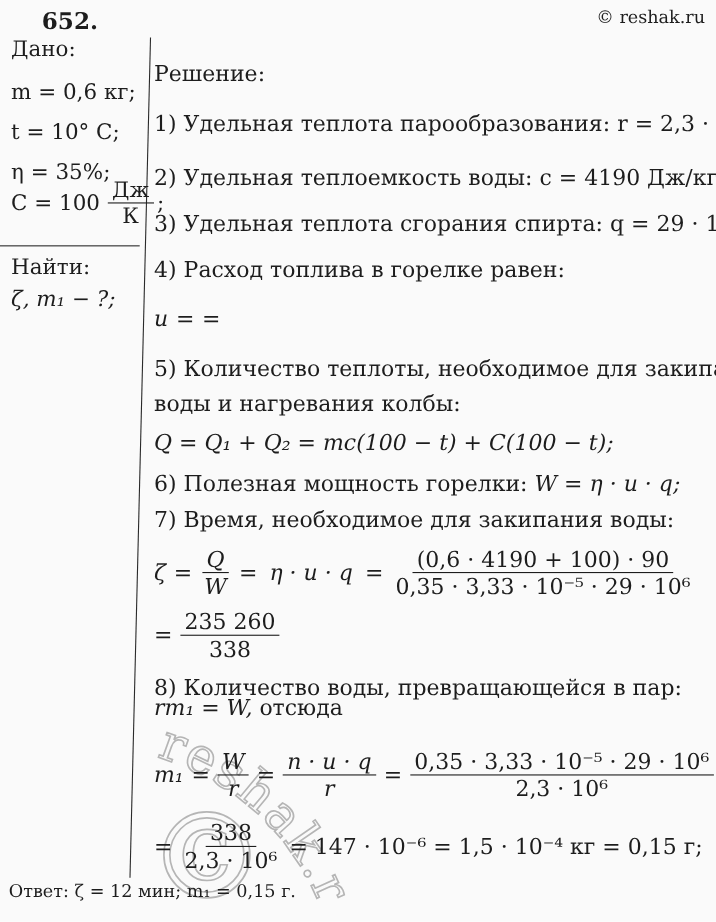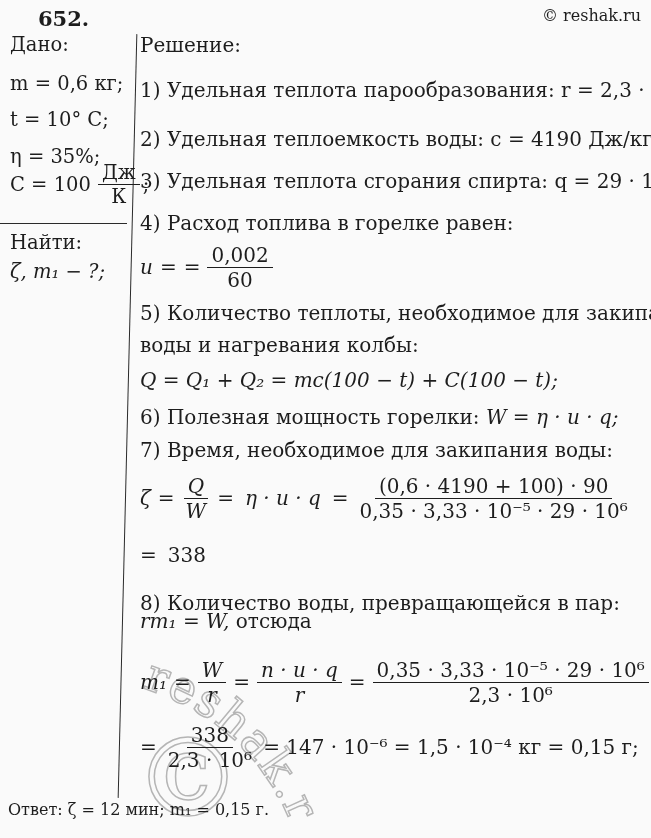--- a/index.html
+++ b/index.html
@@ -9,21 +9,21 @@
     font-family:"DejaVu Serif","DejaVu Sans","Liberation Serif",serif;
     color:#1d1d1d;
   }
   .abs{position:absolute; white-space:nowrap;}
   .hdr-num{left:18px; top:6px; font-size:21px; font-weight:bold;margin-left:20px;}
   .copyright{right:10px; top:6px; font-size:16px;}
   .vrule{left:127px; top:34px; height:764px; width:0;
          border-left:1.6px solid #2a2a2a; transform:rotate(1.4deg);}
   .hrule{left:0; top:223px; width:127px; height:0; border-top:1.6px solid #2a2a2a;}
   .g{position:absolute; left:10px; font-size:19.5px; white-space:nowrap;}
-  .s{position:absolute; left:140px; font-size:20px; line-height:26px; white-space:nowrap;}
+  .s{position:absolute; left:140px; font-size:20px; line-height:26px; white-space:nowrap;margin-top:22px;}
   .fline{display:flex; align-items:center; gap:7px;}
   .frac{display:inline-flex; flex-direction:column; align-items:center;
         vertical-align:middle; line-height:1.2; text-align:center;}
   .frac .num{display:block; border-bottom:1.6px solid #1d1d1d; padding:0 4px;}
   .frac .den{display:block; padding:0 4px;}
   .it{font-style:italic;}
   .answer{left:8px; top:800px; font-size:16px;}
   .wm{position:absolute; left:128px; top:646px; pointer-events:none;}
   .wm text{fill:none; stroke:#b5b5b5; stroke-width:1.5;
            font-family:"DejaVu Serif",serif;}
@@ -78,24 +78,20 @@
       <span>3) Удельная теплота сгорания спирта: q = 29 · 10⁶</span>
 
     </div>
 
     <div class="s" style="top:210px">4) Расход топлива в горелке равен:</div>
 
     <div class="s fline" style="top:239px;height:56px">
       <span class="it">u</span>
       <span>=</span>
       <span>=</span>
-      <span class="frac">
-        <span class="num">0,002</span>
-        <span class="den">60</span>
-      </span>
     </div>
 
     <div class="s" style="top:300px">5) Количество теплоты, необходимое для закипания</div>
     <div class="s" style="top:332px">воды и нагревания колбы:</div>
     <div class="s it" style="top:367px">Q = Q₁ + Q₂ = mc(100 − t) + C(100 − t);</div>
 
     <div class="s" style="top:404px">
       <span>6) Полезная мощность горелки:</span>
       <span class="it">W = η · u · q;</span>
     </div>
@@ -117,20 +113,21 @@
       <span class="frac">
         <span class="num">(0,6 · 4190 + 100) · 90</span>
         <span class="den">0,35 · 3,33 · 10⁻⁵ · 29 · 10⁶</span>
       </span>
 
     </div>
 
     <div class="s fline" style="top:527px;height:56px">
       <span>=</span>
       <span class="frac">
+        <span class="num">235 260</span>
         <span class="den">338</span>
       </span>
     </div>
 
     <div class="s" style="top:590px">8) Количество воды, превращающейся в пар:</div>
 
     <div class="s" style="top:608px">
       <span class="it">rm₁ = W,</span>
       <span>отсюда</span>
     </div>

